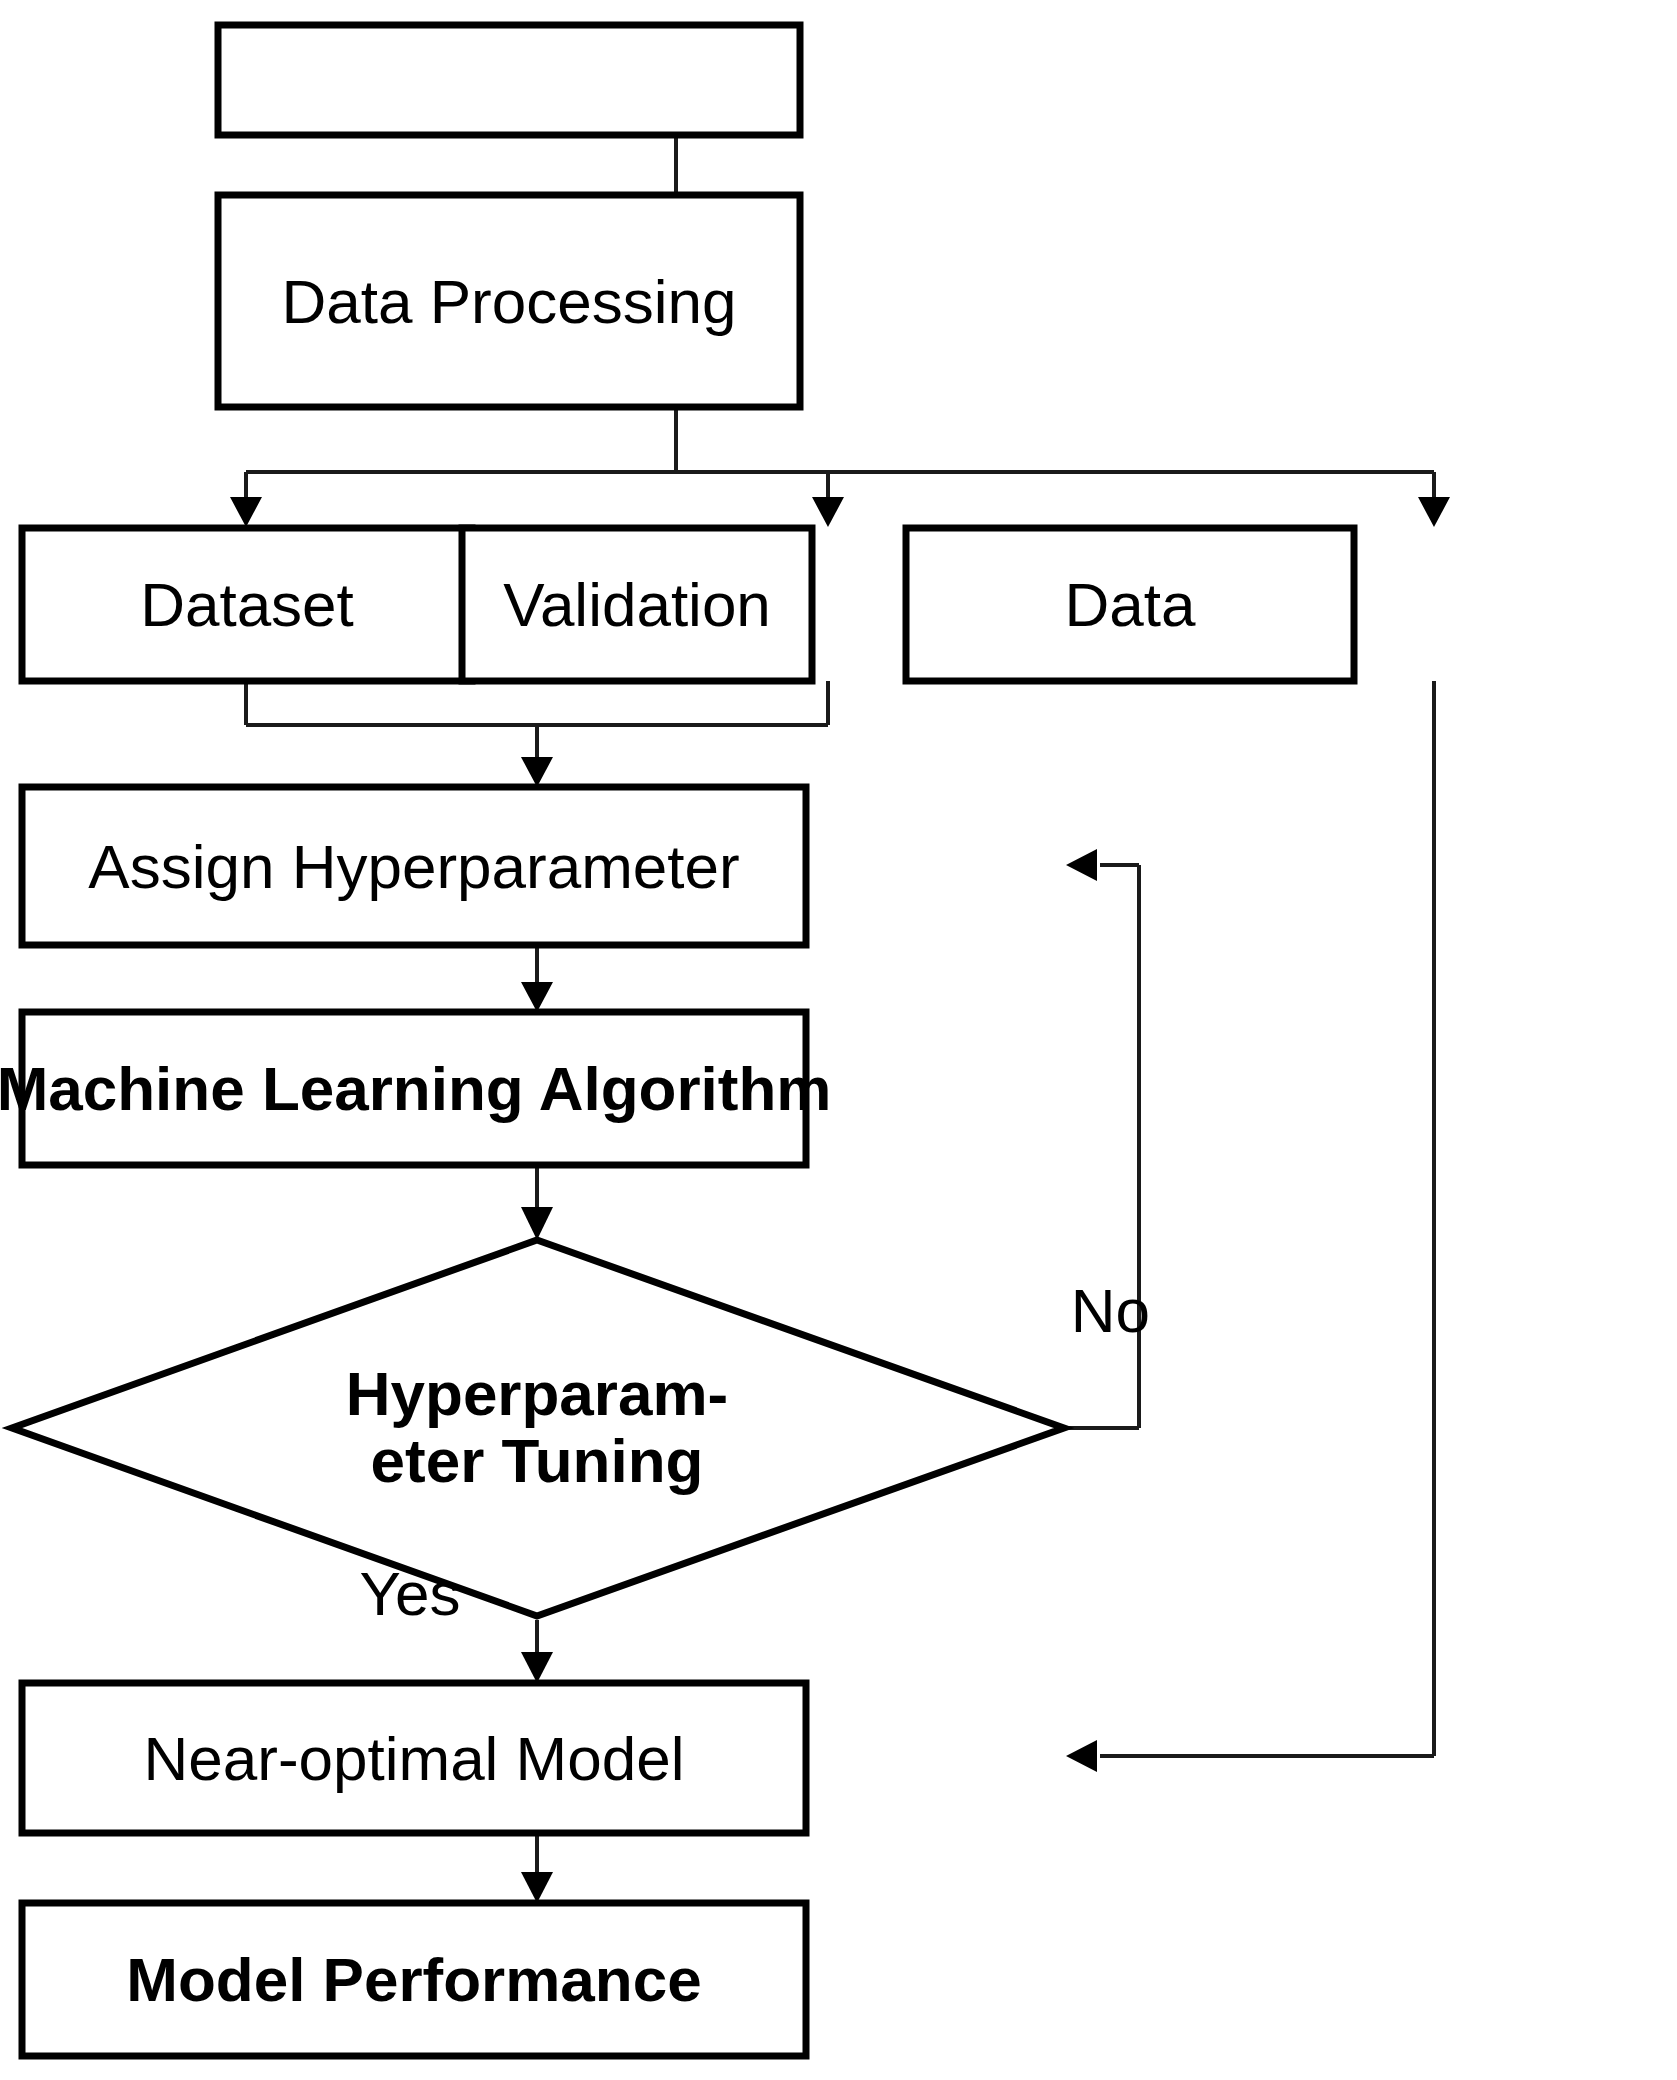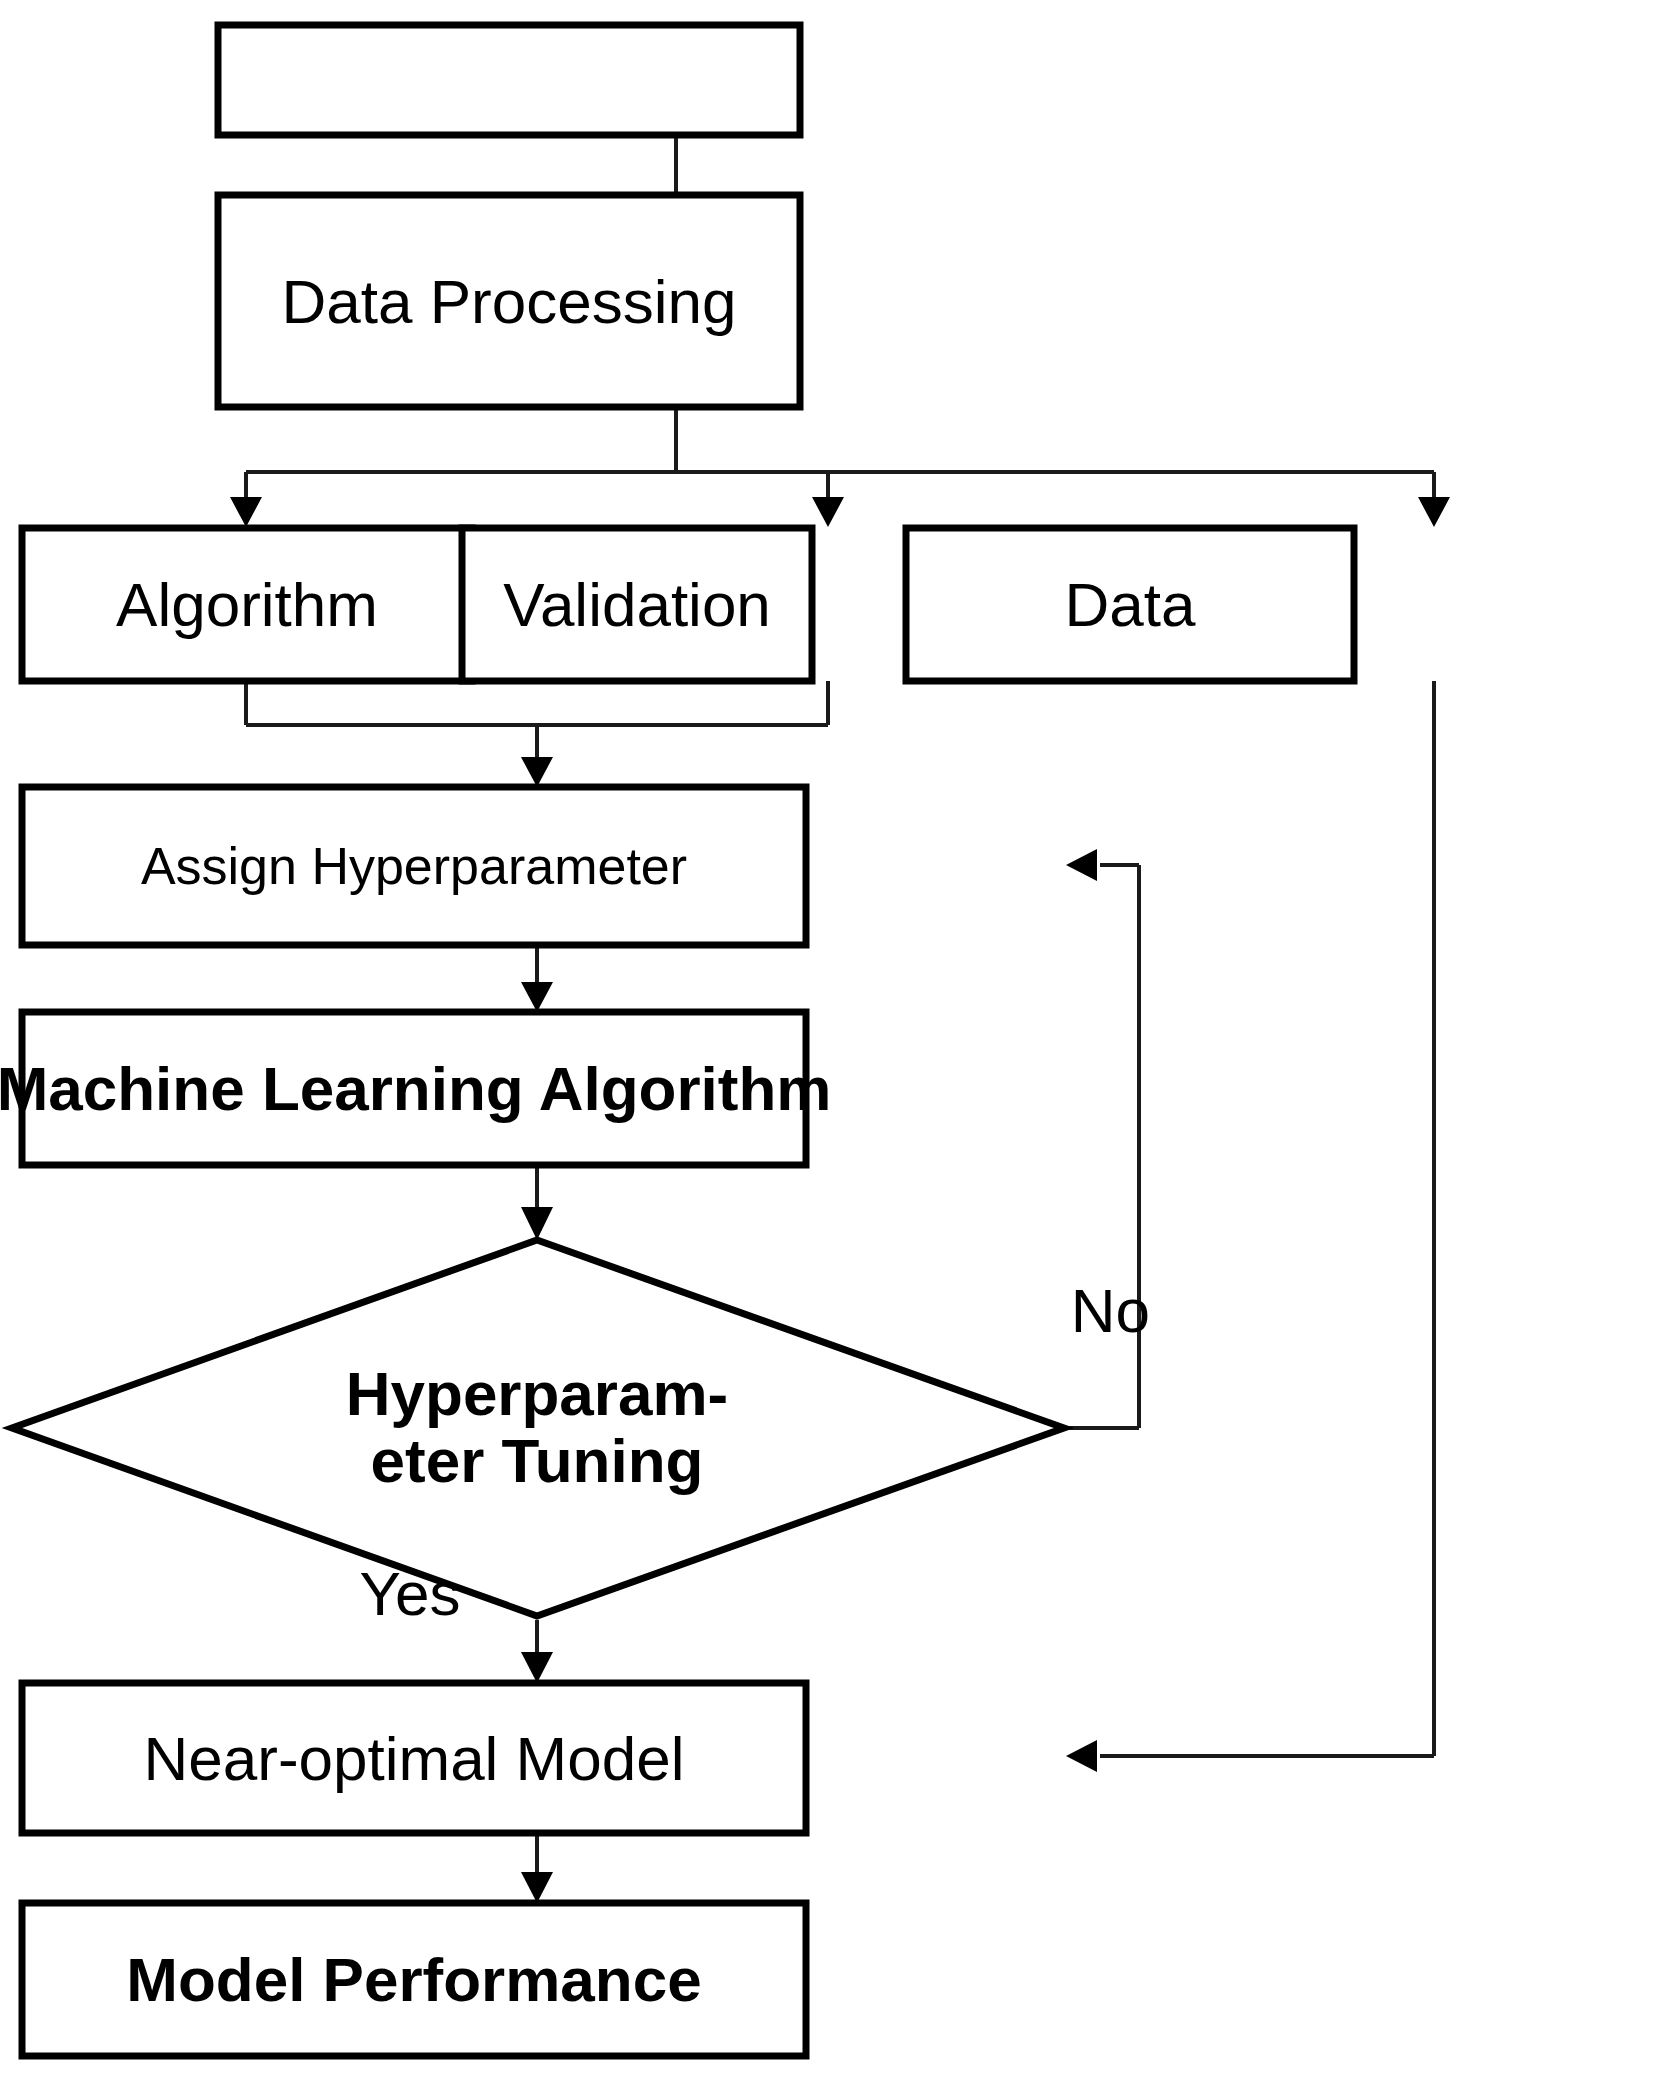--- a/index.html
+++ b/index.html
@@ -155,33 +155,33 @@
     </g>
 
     <g>
       <rect class="node-rect" x="22" y="1903" width="784" height="153"></rect>
 
     </g>
 
   </svg>
 
   <div style="position:absolute;left:22px;top:528px;width:450px;height:153px;display:flex;align-items:center;justify-content:center;pointer-events:none;">
-    <span style="font-size:62px;">Algorithm</span>
+    <span style="font-size:62px;">Dataset</span>
   </div>
   <div style="position:absolute;left:462px;top:528px;width:350px;height:153px;display:flex;align-items:center;justify-content:center;pointer-events:none;">
     <span style="font-size:62px;">Validation</span>
   </div>
   <div style="position:absolute;left:906px;top:528px;width:448px;height:153px;display:flex;align-items:center;justify-content:center;pointer-events:none;">
     <span style="font-size:62px;">Data</span>
   </div>
   <div style="position:absolute;left:218px;top:195px;width:582px;height:212px;display:flex;align-items:center;justify-content:center;pointer-events:none;">
     <span style="font-size:62px;font-weight:400;">Data Processing</span>
   </div>
   <div style="position:absolute;left:22px;top:787px;width:784px;height:158px;display:flex;align-items:center;justify-content:center;pointer-events:none;">
-    <span style="font-size:52px;">Assign Hyperparameter</span>
+    <span style="font-size:62px;">Assign Hyperparameter</span>
   </div>
   <div style="position:absolute;left:22px;top:1012px;width:784px;height:153px;display:flex;align-items:center;justify-content:center;pointer-events:none;">
     <span style="font-size:62px;font-weight:700;white-space:nowrap;">Machine Learning Algorithm</span>
   </div>
   <div style="position:absolute;left:22px;top:1683px;width:784px;height:150px;display:flex;align-items:center;justify-content:center;pointer-events:none;">
     <span style="font-size:62px;">Near-optimal Model</span>
   </div>
   <div style="position:absolute;left:22px;top:1903px;width:784px;height:153px;display:flex;align-items:center;justify-content:center;pointer-events:none;">
     <span style="font-size:62px;font-weight:700;">Model Performance</span>
   </div>

